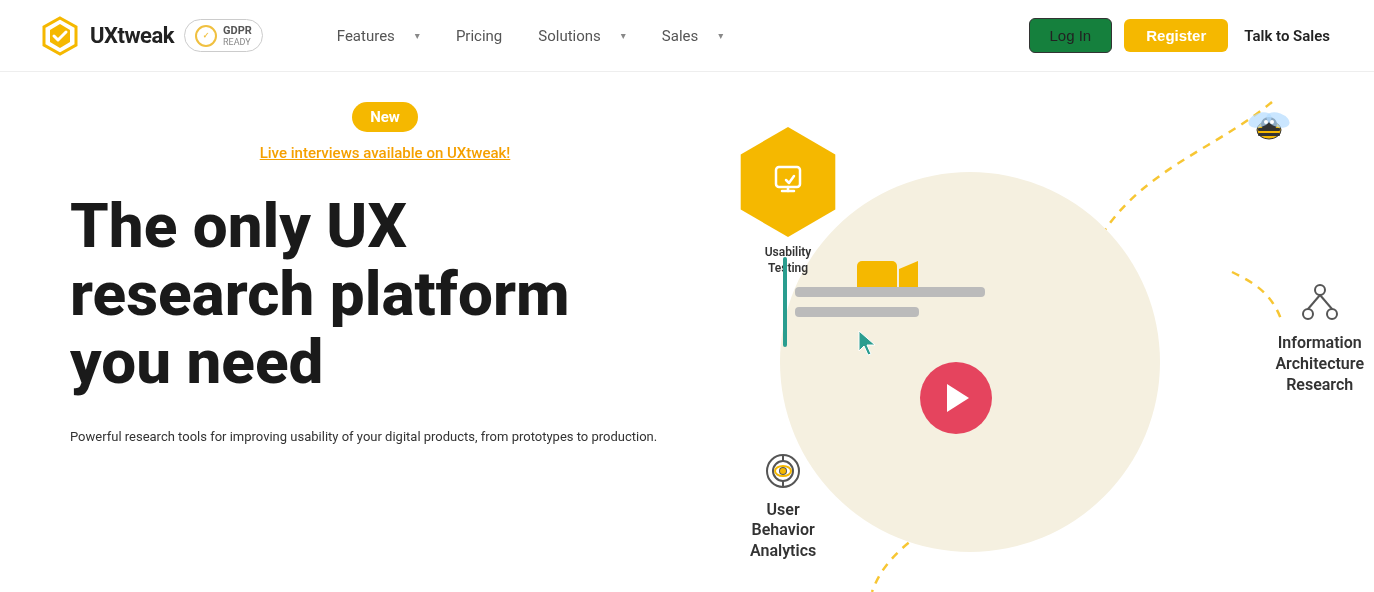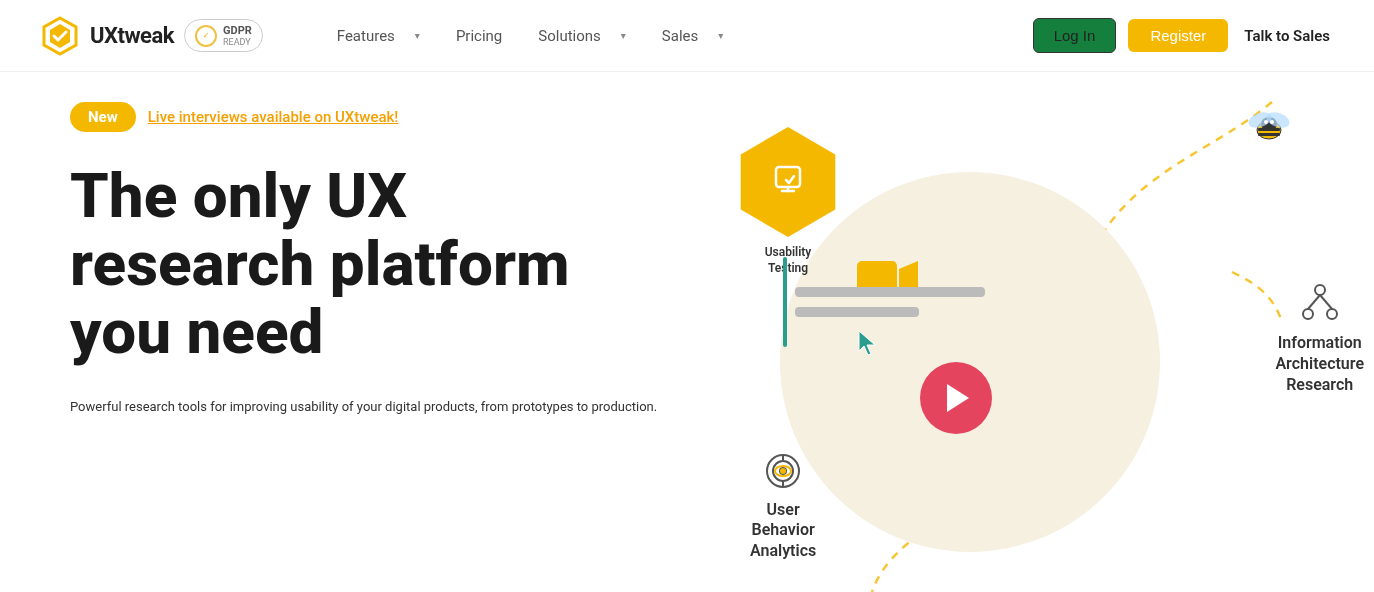--- a/index.html
+++ b/index.html
@@ -105,21 +105,21 @@
       font-weight: 500;
       color: #222;
       cursor: pointer;
     }
     .btn-register {
       padding: 8px 22px;
       border-radius: 6px;
       background: #f5b800;
       border: none;
       font-size: 15px;
-      font-weight: 400;
+      font-weight: 700;
       color: #fff;
       cursor: pointer;
     }
     .btn-talk {
       font-size: 15px;
       font-weight: 600;
       color: #222;
       cursor: pointer;
       padding: 8px 4px;
     }
@@ -138,20 +138,21 @@
       padding: 30px 0 30px 70px;
       display: flex;
       flex-direction: column;
       z-index: 2;
     }
     .announcement-bar {
       display: flex;
       align-items: center;
       gap: 12px;
       margin-bottom: 30px;
+      flex-direction: column;
     }
     .new-badge {
       background: #f5b800;
       color: #fff;
       font-weight: 700;
       font-size: 15px;
       padding: 6px 18px;
       border-radius: 20px;
     }
     .announcement-link {

